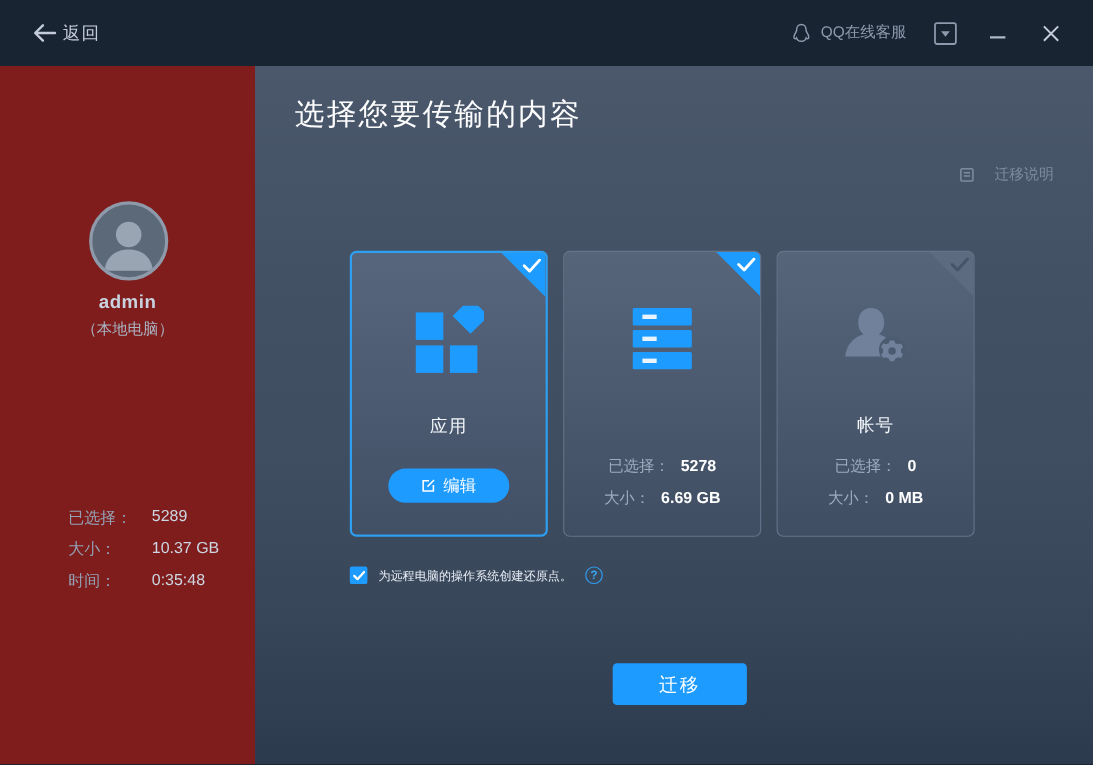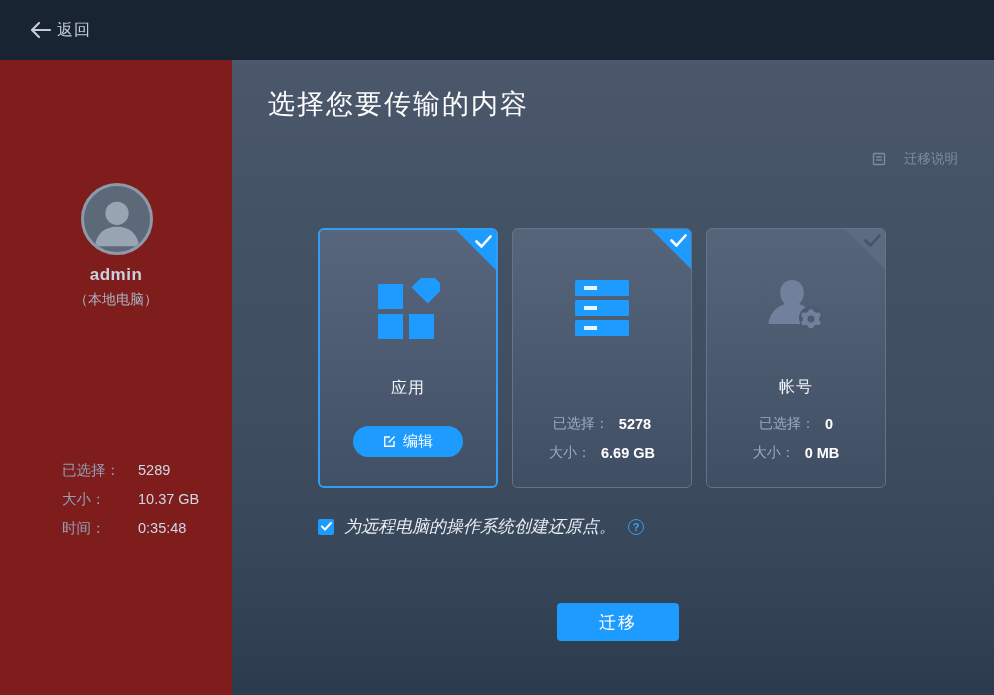--- a/index.html
+++ b/index.html
@@ -75,21 +75,21 @@
   .card-stats { position:absolute; top:180px; width:100%; }
   .card-stat-row { display:flex; justify-content:center; gap:10px; height:29px; align-items:center; font-size:14px; }
   .card-stat-label { color:#9cabbe; }
   .card-stat-value { color:#fff; font-weight:bold; font-size:14.5px; }
   
   .restore-row { position:absolute; left:86px; top:455px; display:flex; align-items:center; gap:10px; }
   .checkbox {
     width:16px; height:16px; border-radius:2px; background:#1e9bff;
     display:flex; align-items:center; justify-content:center; cursor:pointer; flex:none;
   }
-  .restore-label { color:#e8eef5; font-size:17px;font-style:italic; }
+  .restore-label { color:#e8eef5; font-size:11px; }
   .q-icon {
     width:16px; height:16px; border-radius:50%; border:1px solid #2f9ff2; color:#3aa6f2;
     font-size:11px; font-weight:bold; display:flex; align-items:center; justify-content:center;
     cursor:pointer; margin-left:2px;
   }
   
   .migrate-btn {
     position:absolute; left:325px; top:543px; width:122px; height:38px;
     background:#1e9bff; border:none; border-radius:4px; color:#fff; font-size:17px;
     letter-spacing:2px; cursor:pointer; font-family:"DejaVu Serif","Liberation Serif",serif;
@@ -103,20 +103,46 @@
 
   <div class="titlebar">
     <div class="back-group">
       <span>
         <svg width="22" height="18" viewBox="0 0 22 18" fill="none" stroke="#c3ccd8" stroke-width="2.2" stroke-linecap="round" stroke-linejoin="round">
           <path d="M20 9H3"></path>
             <path d="M9 2L2 9l7 7"></path>
         </svg>
       </span>
       <span class="back-label">返回</span>
+    </div>
+    <div class="tb-right">
+      <div class="qq-group">
+        <span>
+          <svg width="19" height="21" viewBox="0 0 24 26" fill="none" stroke="#8d9aac" stroke-width="1.7">
+            <path d="M12 2.5c-3.4 0-5.4 2.5-5.4 6 0 1.1-.3 2-.9 3.1-.8 1.4-2.2 3.4-2.2 5.3 0 1.3.7 2.2 1.6 2.2.6 0 1-.5 1.4-1.1.6 2.2 2.7 3.9 5.5 3.9s4.9-1.7 5.5-3.9c.4.6.8 1.1 1.4 1.1.9 0 1.6-.9 1.6-2.2 0-1.9-1.4-3.9-2.2-5.3-.6-1.1-.9-2-.9-3.1 0-3.5-2-6-5.4-6z"></path>
+          </svg>
+        </span>
+        <span class="qq-label">QQ在线客服</span>
+      </div>
+      <div class="tb-icon-btn">
+        <svg width="21" height="21" viewBox="0 0 21 21">
+          <rect x="1" y="1" width="19" height="19" rx="2" fill="none" stroke="#8d9aac" stroke-width="1.6"></rect>
+          <path d="M6.5 8.5h8l-4 5z" fill="#8d9aac"></path>
+        </svg>
+      </div>
+      <div class="tb-icon-btn">
+        <svg width="16" height="16" viewBox="0 0 16 16">
+            <path d="M1 12h14" stroke="#aeb9c8" stroke-width="2"></path>
+          </svg>
+      </div>
+      <div class="tb-icon-btn">
+        <svg width="17" height="17" viewBox="0 0 17 17" stroke="#c3ccd8" stroke-width="1.8">
+          <path d="M2 2l13 13M15 2L2 15"></path>
+        </svg>
+      </div>
     </div>
   </div>
 
   <div class="sidebar">
     <div class="avatar">
       <svg width="62" height="62" viewBox="0 0 64 64">
         <circle cx="32" cy="24" r="12" fill="#9aa5b3"></circle>
         <path d="M32 38c-14 0-21 8-23 20h46c-2-12-9-20-23-20z" fill="#9aa5b3"></path>
       </svg>
     </div>

